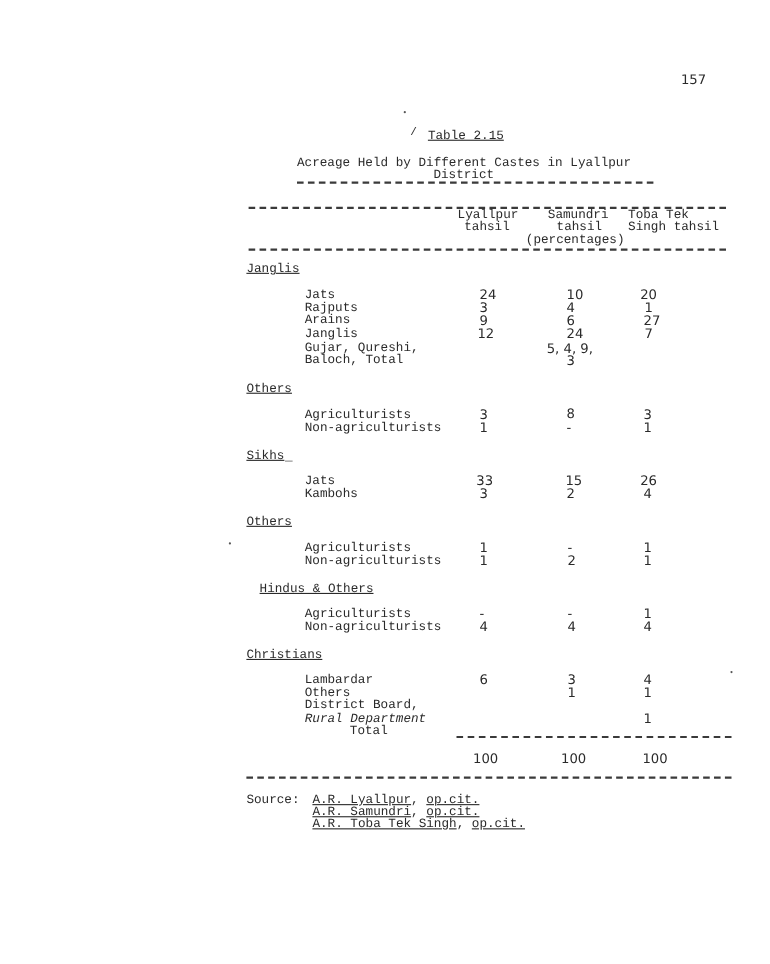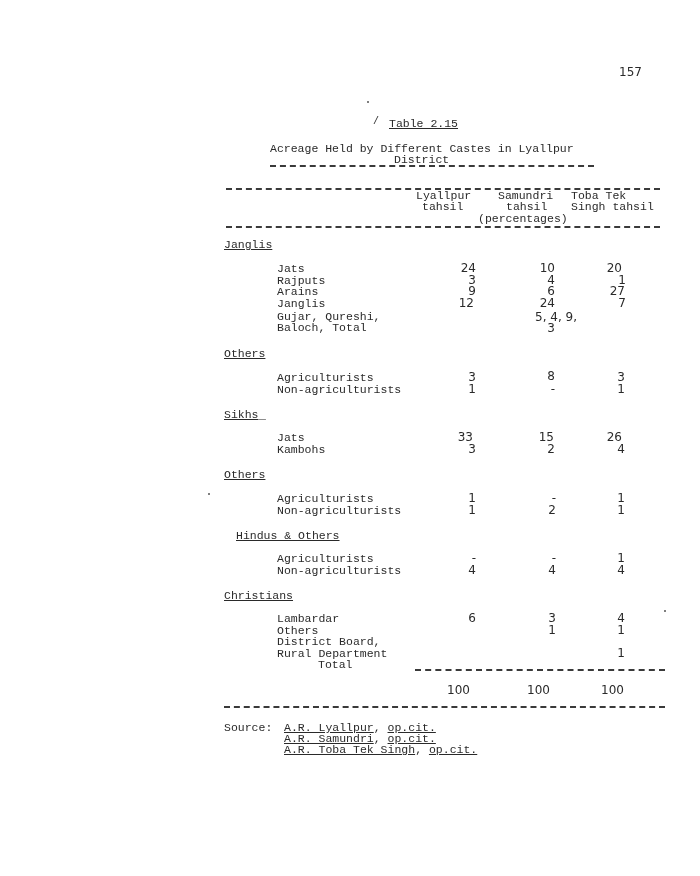--- a/index.html
+++ b/index.html
@@ -4,21 +4,21 @@
 <style>
   html, body { margin: 0; padding: 0; }
   body {
     width: 700px; height: 876px; background: #ffffff; position: relative; overflow: hidden;
     font-family: "Liberation Mono", "DejaVu Sans Mono", monospace;
     color: #2a2a2a; font-size: 11.5px;
   }
   .abs { position: absolute; white-space: pre; line-height: 12px; }
   .u { text-decoration: underline; text-underline-offset: 1px; }
   .hr { position: absolute; height: 0; border-top: 2px dashed #3a3a3a; }
-  .num { position: absolute; text-align: right; width: 40px; line-height: 11px; font-family: "DejaVu Sans", sans-serif; font-size: 12px; }
+  .num { position: absolute; text-align: left; width: 40px; line-height: 11px; font-family: "DejaVu Sans", sans-serif; font-size: 12px; }
   .speck { position: absolute; width: 2px; height: 2px; background: #555; border-radius: 1px; }
 </style>
 </head>
 <body>
 
 <div class="abs" style="left:619px; top:66px; font-family:'DejaVu Sans',sans-serif; font-size:12px;">157</div>
 
 <div class="speck" style="left:367px; top:101px;"></div>
 <div class="abs" style="left:373px; top:116px; font-size:10px;">/</div>
 <div class="speck" style="left:208px; top:493px;"></div>
@@ -148,21 +148,21 @@
 </div>
 <div>
   <div class="abs" style="left:277px; top:625px;">Others</div>
   <div class="num" style="left:516px; top:625px;">1</div>
   <div class="num" style="left:585px; top:625px;">1</div>
 </div>
 <div>
   <div class="abs" style="left:277px; top:636px;">District Board,</div>
 </div>
 <div>
-  <div class="abs" style="left:277px; top:648px;">Rural Department</div>
+  <div class="abs" style="left:277px; top:648px;font-style:italic;">Rural Department</div>
   <div class="num" style="left:585px; top:648px;">1</div>
 </div>
 
 <div class="hr" style="left:415px; top:669px; width:250px;"></div>
 <div>
   <div class="abs" style="left:318px; top:659px;">Total</div>
   <div class="num" style="left:430px; top:685px;">100</div>
   <div class="num" style="left:510px; top:685px;">100</div>
   <div class="num" style="left:584px; top:685px;">100</div>
 </div>

